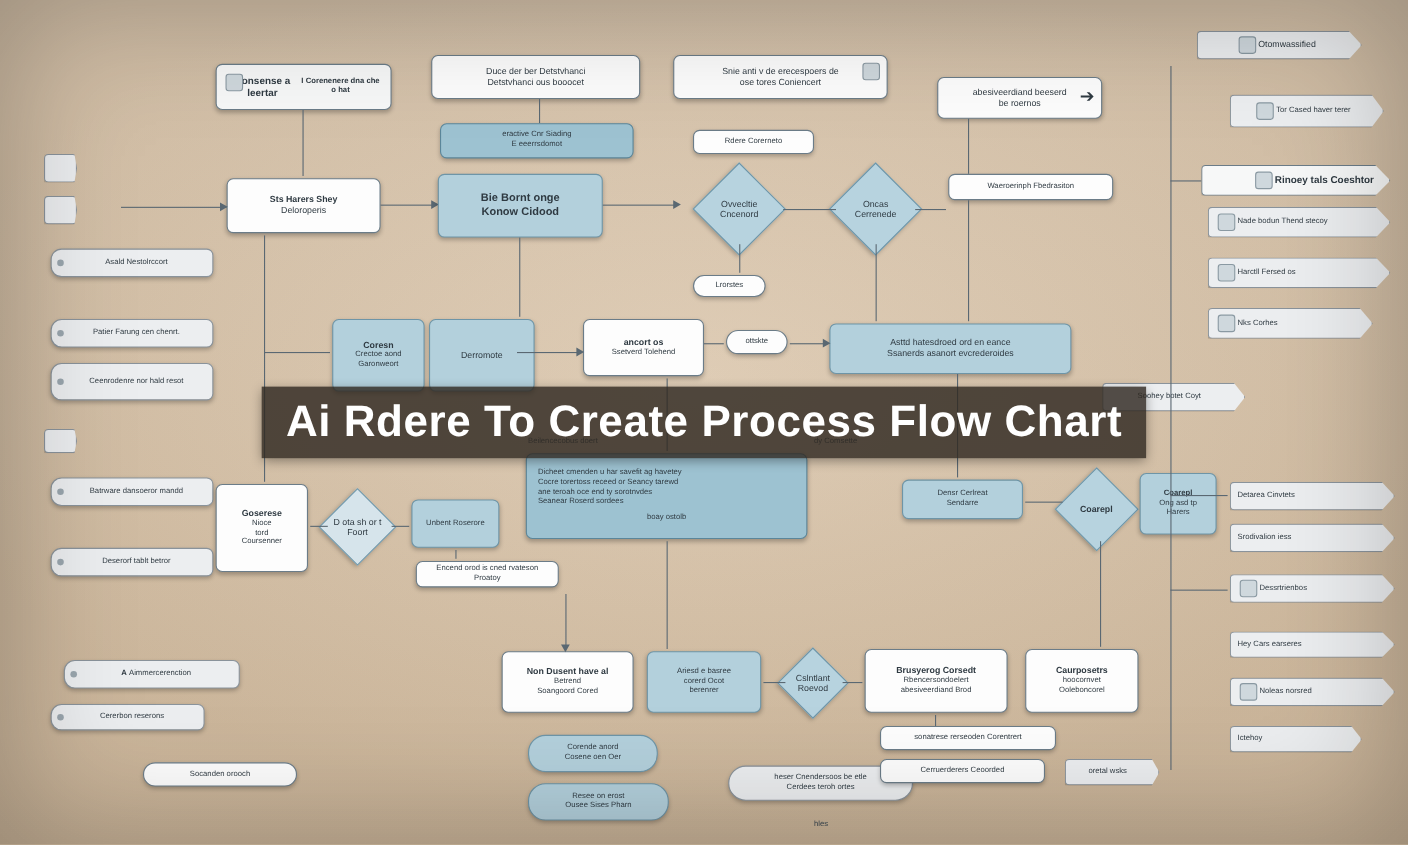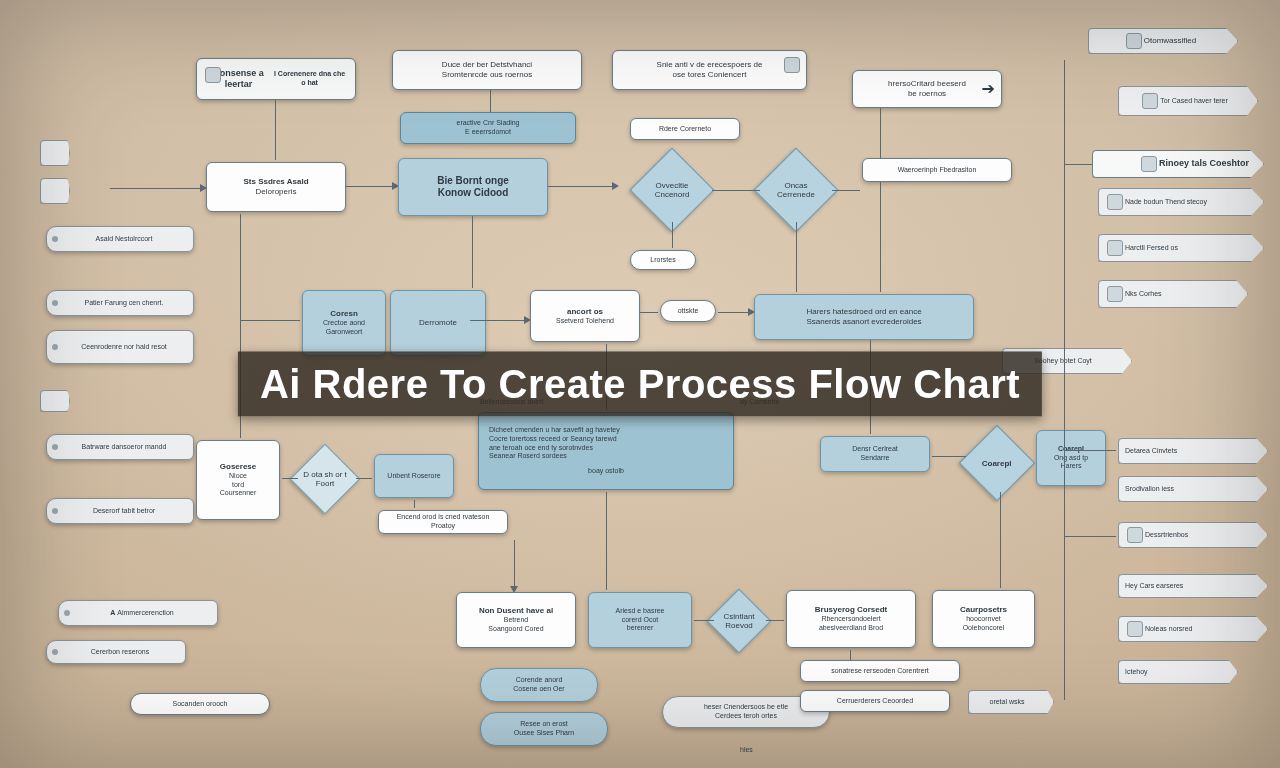--- a/index.html
+++ b/index.html
@@ -110,29 +110,29 @@
 
 <div class="canvas"></div>
 
 <div class="node header" style="left:196px; top:58px; width:160px; height:42px; flex-direction:row">
   <span class="iconbox" style="position:absolute; left:6px; top:6px"></span>
   <span style="font-weight:600">Consense a leertar</span>
   <span style="font-size:7px">I Corenenere dna che o hat</span>
 </div>
 <div class="node" style="left:392px; top:50px; width:190px; height:40px; flex-direction:column">
   <span>Duce der ber Detstvhanci</span>
-  <span>Sromtenrcde ous roernos</span>
+  <span>Detstvhanci ous booocet</span>
 </div>
 <div class="node" style="left:612px; top:50px; width:195px; height:40px; flex-direction:column">
   <span>Snie anti v de erecespoers de</span>
   <span>ose tores Coniencert</span>
   <span class="iconbox" style="position:absolute; right:4px; top:4px"></span>
 </div>
 <div class="node" style="left:852px; top:70px; width:150px; height:38px; flex-direction:column">
-  <span>hrersoCritard beeserd</span>
+  <span>abesiveerdiand beeserd</span>
   <span>be roernos</span>
   <span style="position:absolute; right:6px; font-size:16px">➔</span>
 </div>
 <div class="node arrowtag grey" style="left:1088px; top:28px; width:150px; height:26px">
   <span class="iconbox"></span>
   <span>Otomwassified</span>
 </div>
 <div class="node arrowtag grey small" style="left:1118px; top:86px; width:140px; height:30px">
   <span class="iconbox"></span>
   <span>Tor Cased haver terer</span>
@@ -170,21 +170,21 @@
     <span>Aimmercerenction</span>
   </div>
 <div class="node tag grey small" style="left:46px; top:640px; width:140px; height:24px">
     <span>Cererbon reserons</span>
   </div>
 <div class="node small" style="left:130px; top:693px; width:140px; height:22px; border-radius:12px">
     <span>Socanden orooch</span>
   </div>
 
 <div class="node" style="left:206px; top:162px; width:140px; height:50px; flex-direction:column">
-  <span style="font-weight:600">Sts Ssdres Asald</span>
+  <span style="font-weight:600">Sts Harers Shey</span>
   <span>Deloroperis</span>
 </div>
 <div class="line h" style="left:346px; top:186px; width:48px"></div>
 <div class="arrowhead right" style="left:392px; top:182px"></div>
 <div class="node blue" style="left:398px; top:158px; width:150px; height:58px; flex-direction:column; font-weight:600; font-size:10px">
   <span>Bie Bornt onge</span>
   <span>Konow Cidood</span>
 </div>
 <div class="line h" style="left:548px; top:186px; width:66px"></div>
 <div class="arrowhead right" style="left:612px; top:182px"></div>
@@ -210,21 +210,21 @@
     <span>Derromote</span>
   </div>
 <div class="node" style="left:530px; top:290px; width:110px; height:52px; flex-direction:column">
   <span style="font-weight:600">ancort os</span>
   <span style="font-size:7px">Ssetverd Tolehend</span>
 </div>
 <div class="node small" style="left:660px; top:300px; width:56px; height:22px; border-radius:12px">
     <span>ottskte</span>
   </div>
 <div class="node blue" style="left:754px; top:294px; width:220px; height:46px; flex-direction:column">
-  <span>Harers hatesdroed ord en eance</span>
+  <span>Asttd hatesdroed ord en eance</span>
   <span>Ssanerds asanort evcrederoides</span>
 </div>
 <div class="line h" style="left:470px; top:320px; width:58px"></div>
 <div class="arrowhead right" style="left:524px; top:316px"></div>
 <div class="line h" style="left:640px; top:312px; width:18px"></div>
 <div class="line h" style="left:718px; top:312px; width:34px"></div>
 <div class="arrowhead right" style="left:748px; top:308px"></div>
 
 <div style="position:absolute; left:480px; top:398px; font-size:7px; color:#3a4750">Beilencecobus doert</div>
 <div style="position:absolute; left:740px; top:398px; font-size:7px; color:#3a4750">dy Comsette</div>

